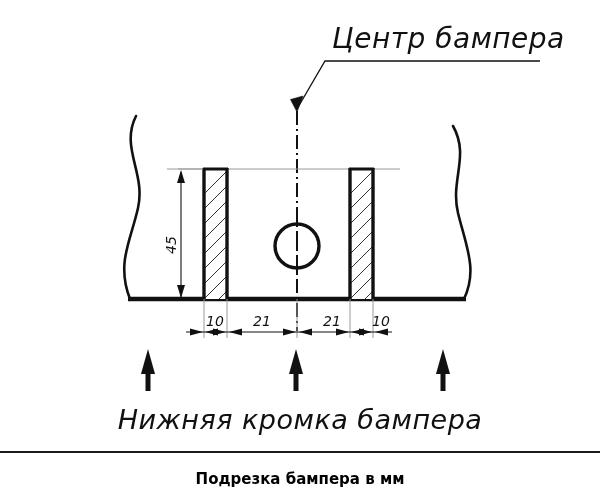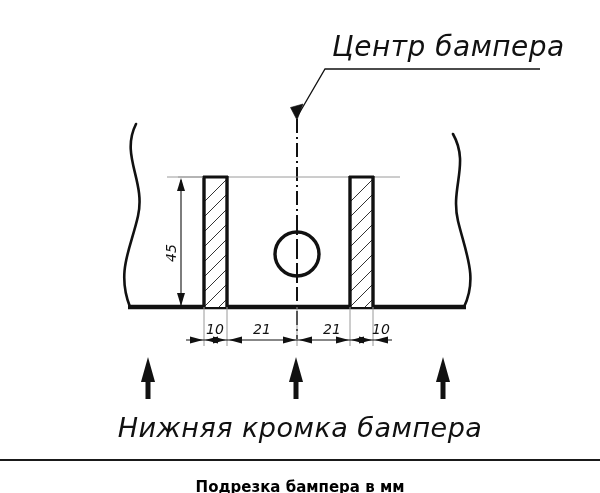--- a/index.html
+++ b/index.html
@@ -10,21 +10,21 @@
   body {
     width: 600px;
     height: 493px;
     font-family: "Liberation Sans", sans-serif;
     overflow: hidden;
     position: relative;
   }
   #drawing-root {
     position: absolute;
     left: 0;
-    top: 16px;
+    top: 8px;
     width: 600px;
     height: 371px;
   }
   svg.drawing-canvas {
     display: block;
     width: 600px;
     height: 493px;
     background: #ffffff;
   }
   .txt-title {

